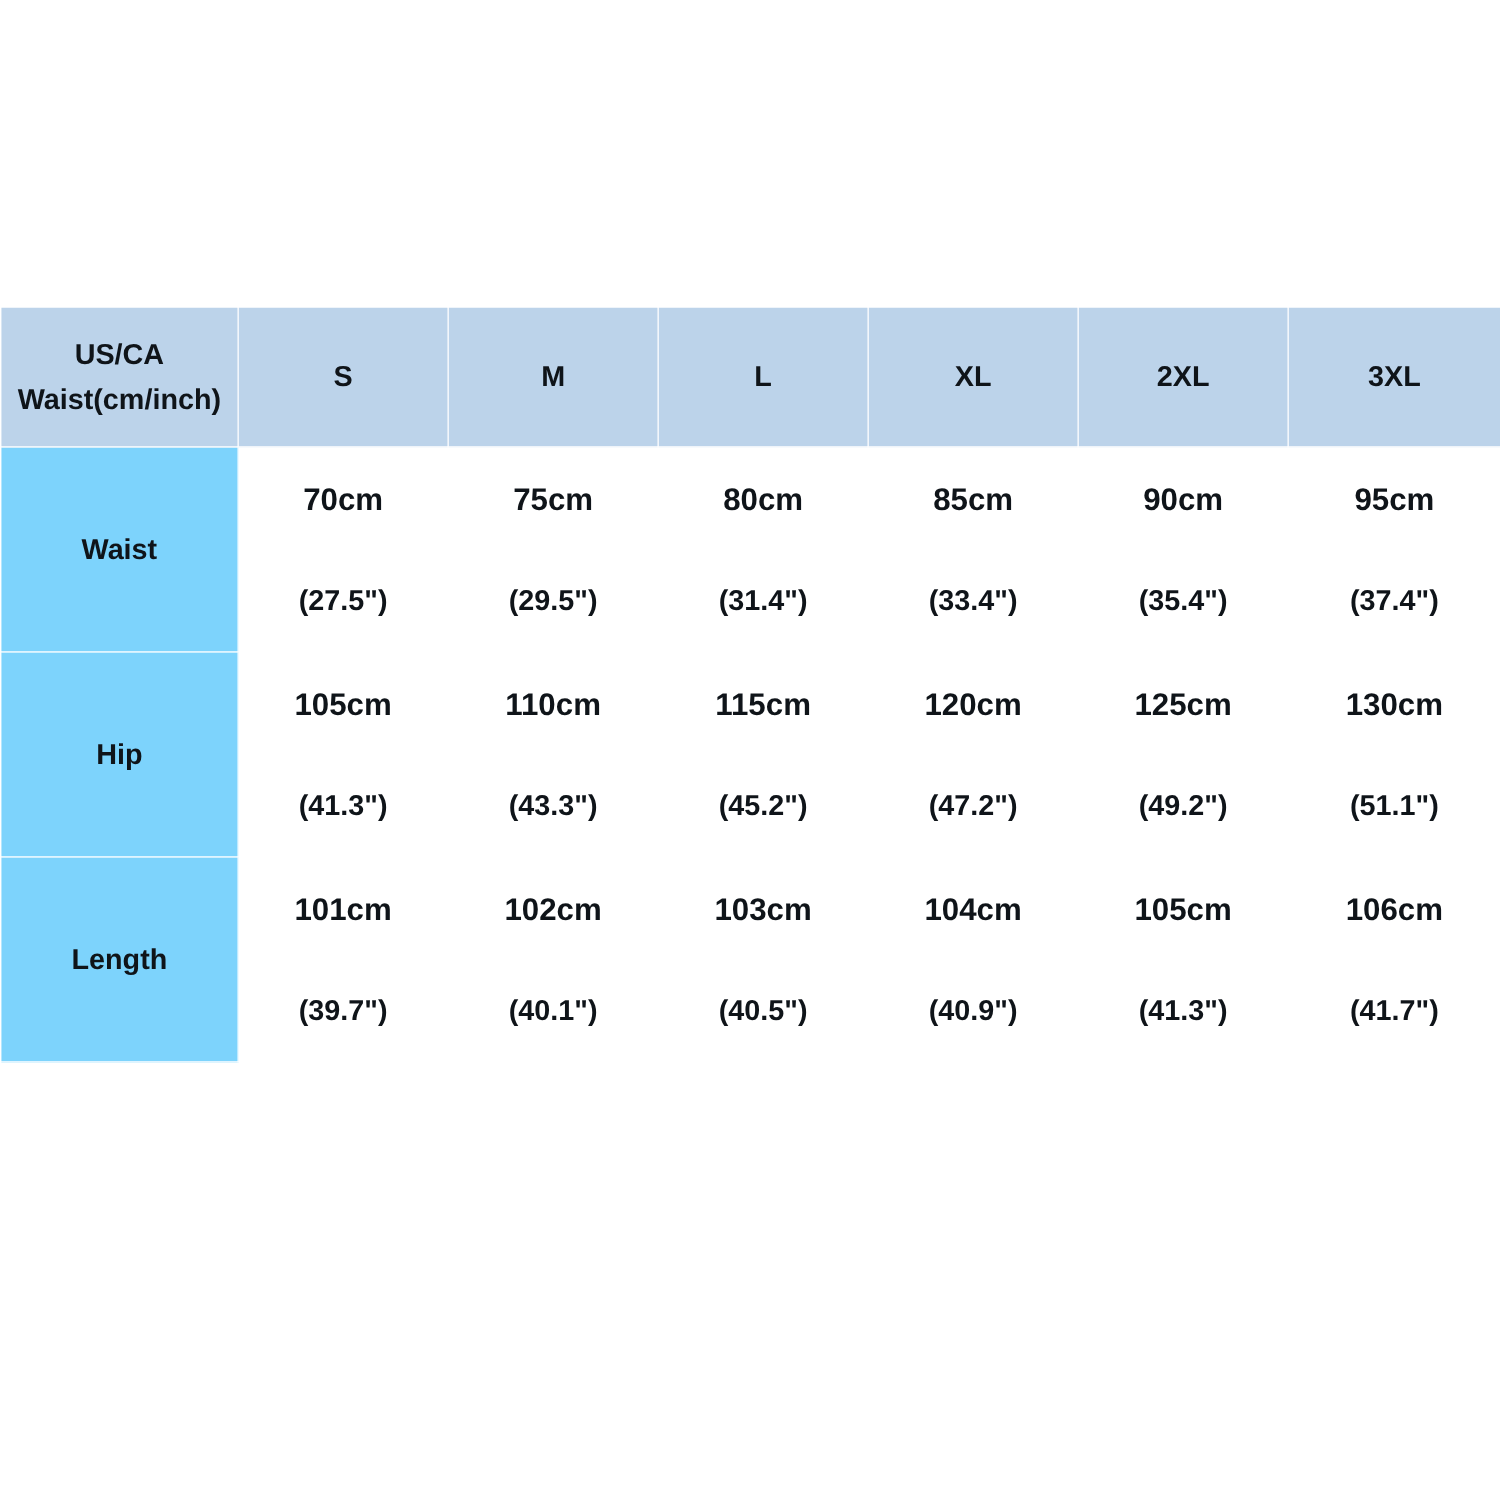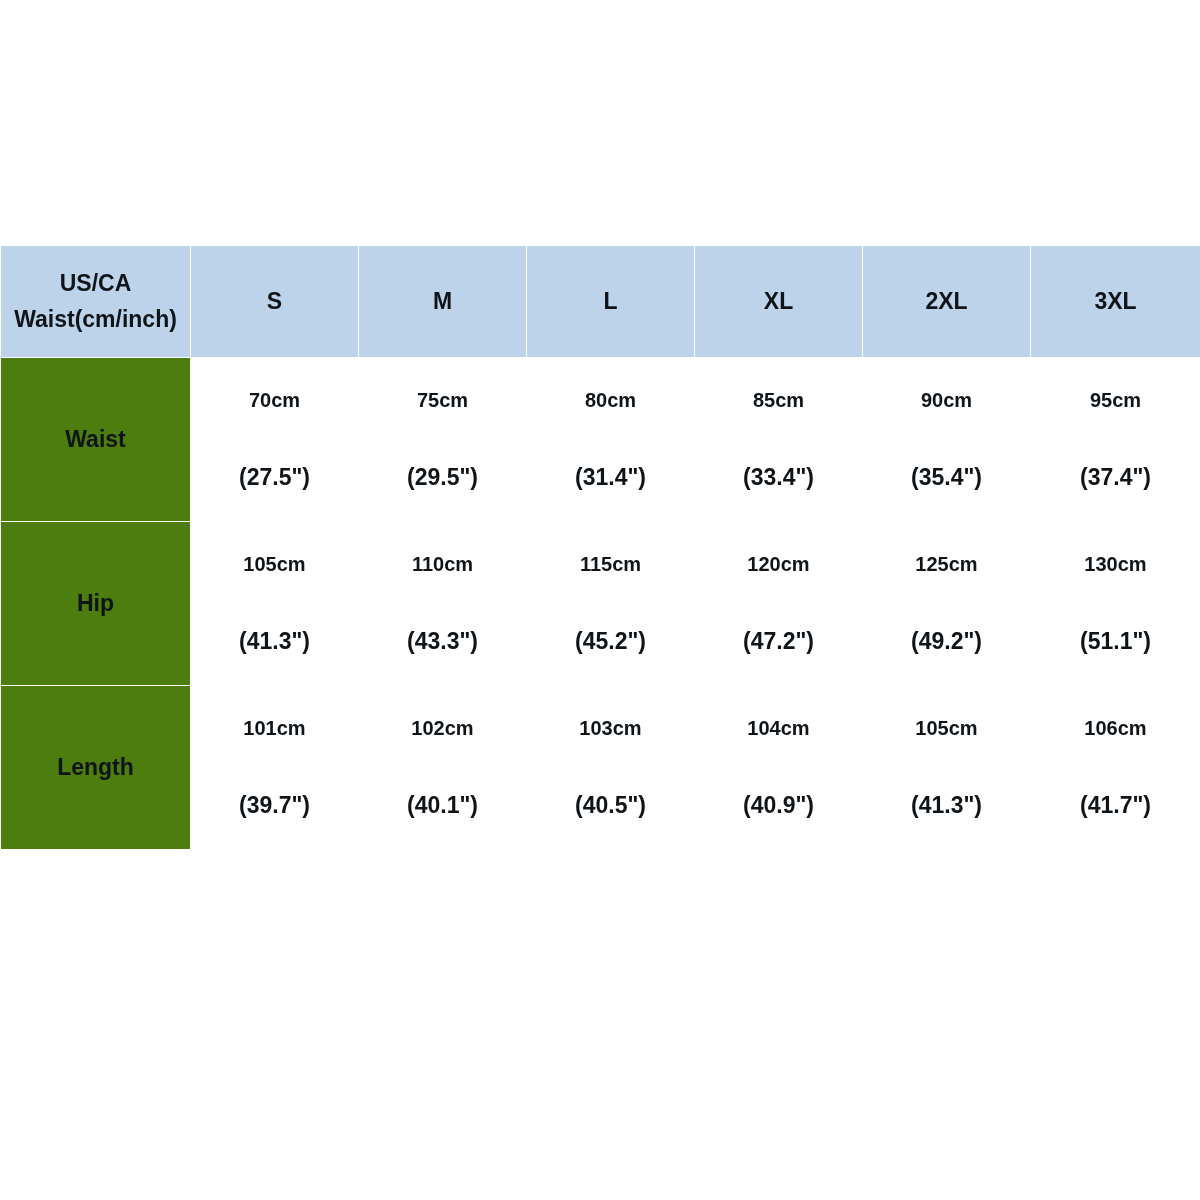--- a/index.html
+++ b/index.html
@@ -45,21 +45,21 @@
   col.c2 { width: 168px; }
   col.c3 { width: 168px; }
   col.c4 { width: 168px; }
   col.c5 { width: 168px; }
   col.c6 { width: 170px; }
 
   .hdr-light {
     background: #bcd3ea;
   }
   .hdr-blue {
-    background: #4d7c0f;
+    background: #7dd3fc;
   }
   .cell-white {
     background: #ffffff;
   }
   .row-head {
     height: 112px;
   }
   .row-sub {
     height: 55px;
   }
@@ -80,21 +80,21 @@
   .meas-label {
     font-size: 25px;
     color: #0f1419;
   }
   .meas-cell {
     line-height: 1.0;
     padding: 12px 2px;
   }
   .meas-cell .cm {
     display: block;
-    font-size: 20px;
+    font-size: 25px;
     margin-bottom: 56px;
   }
   .meas-cell .inch {
     display: block;
     font-size: 23px;
   }
 </style>
 </head>
 <body>
 

